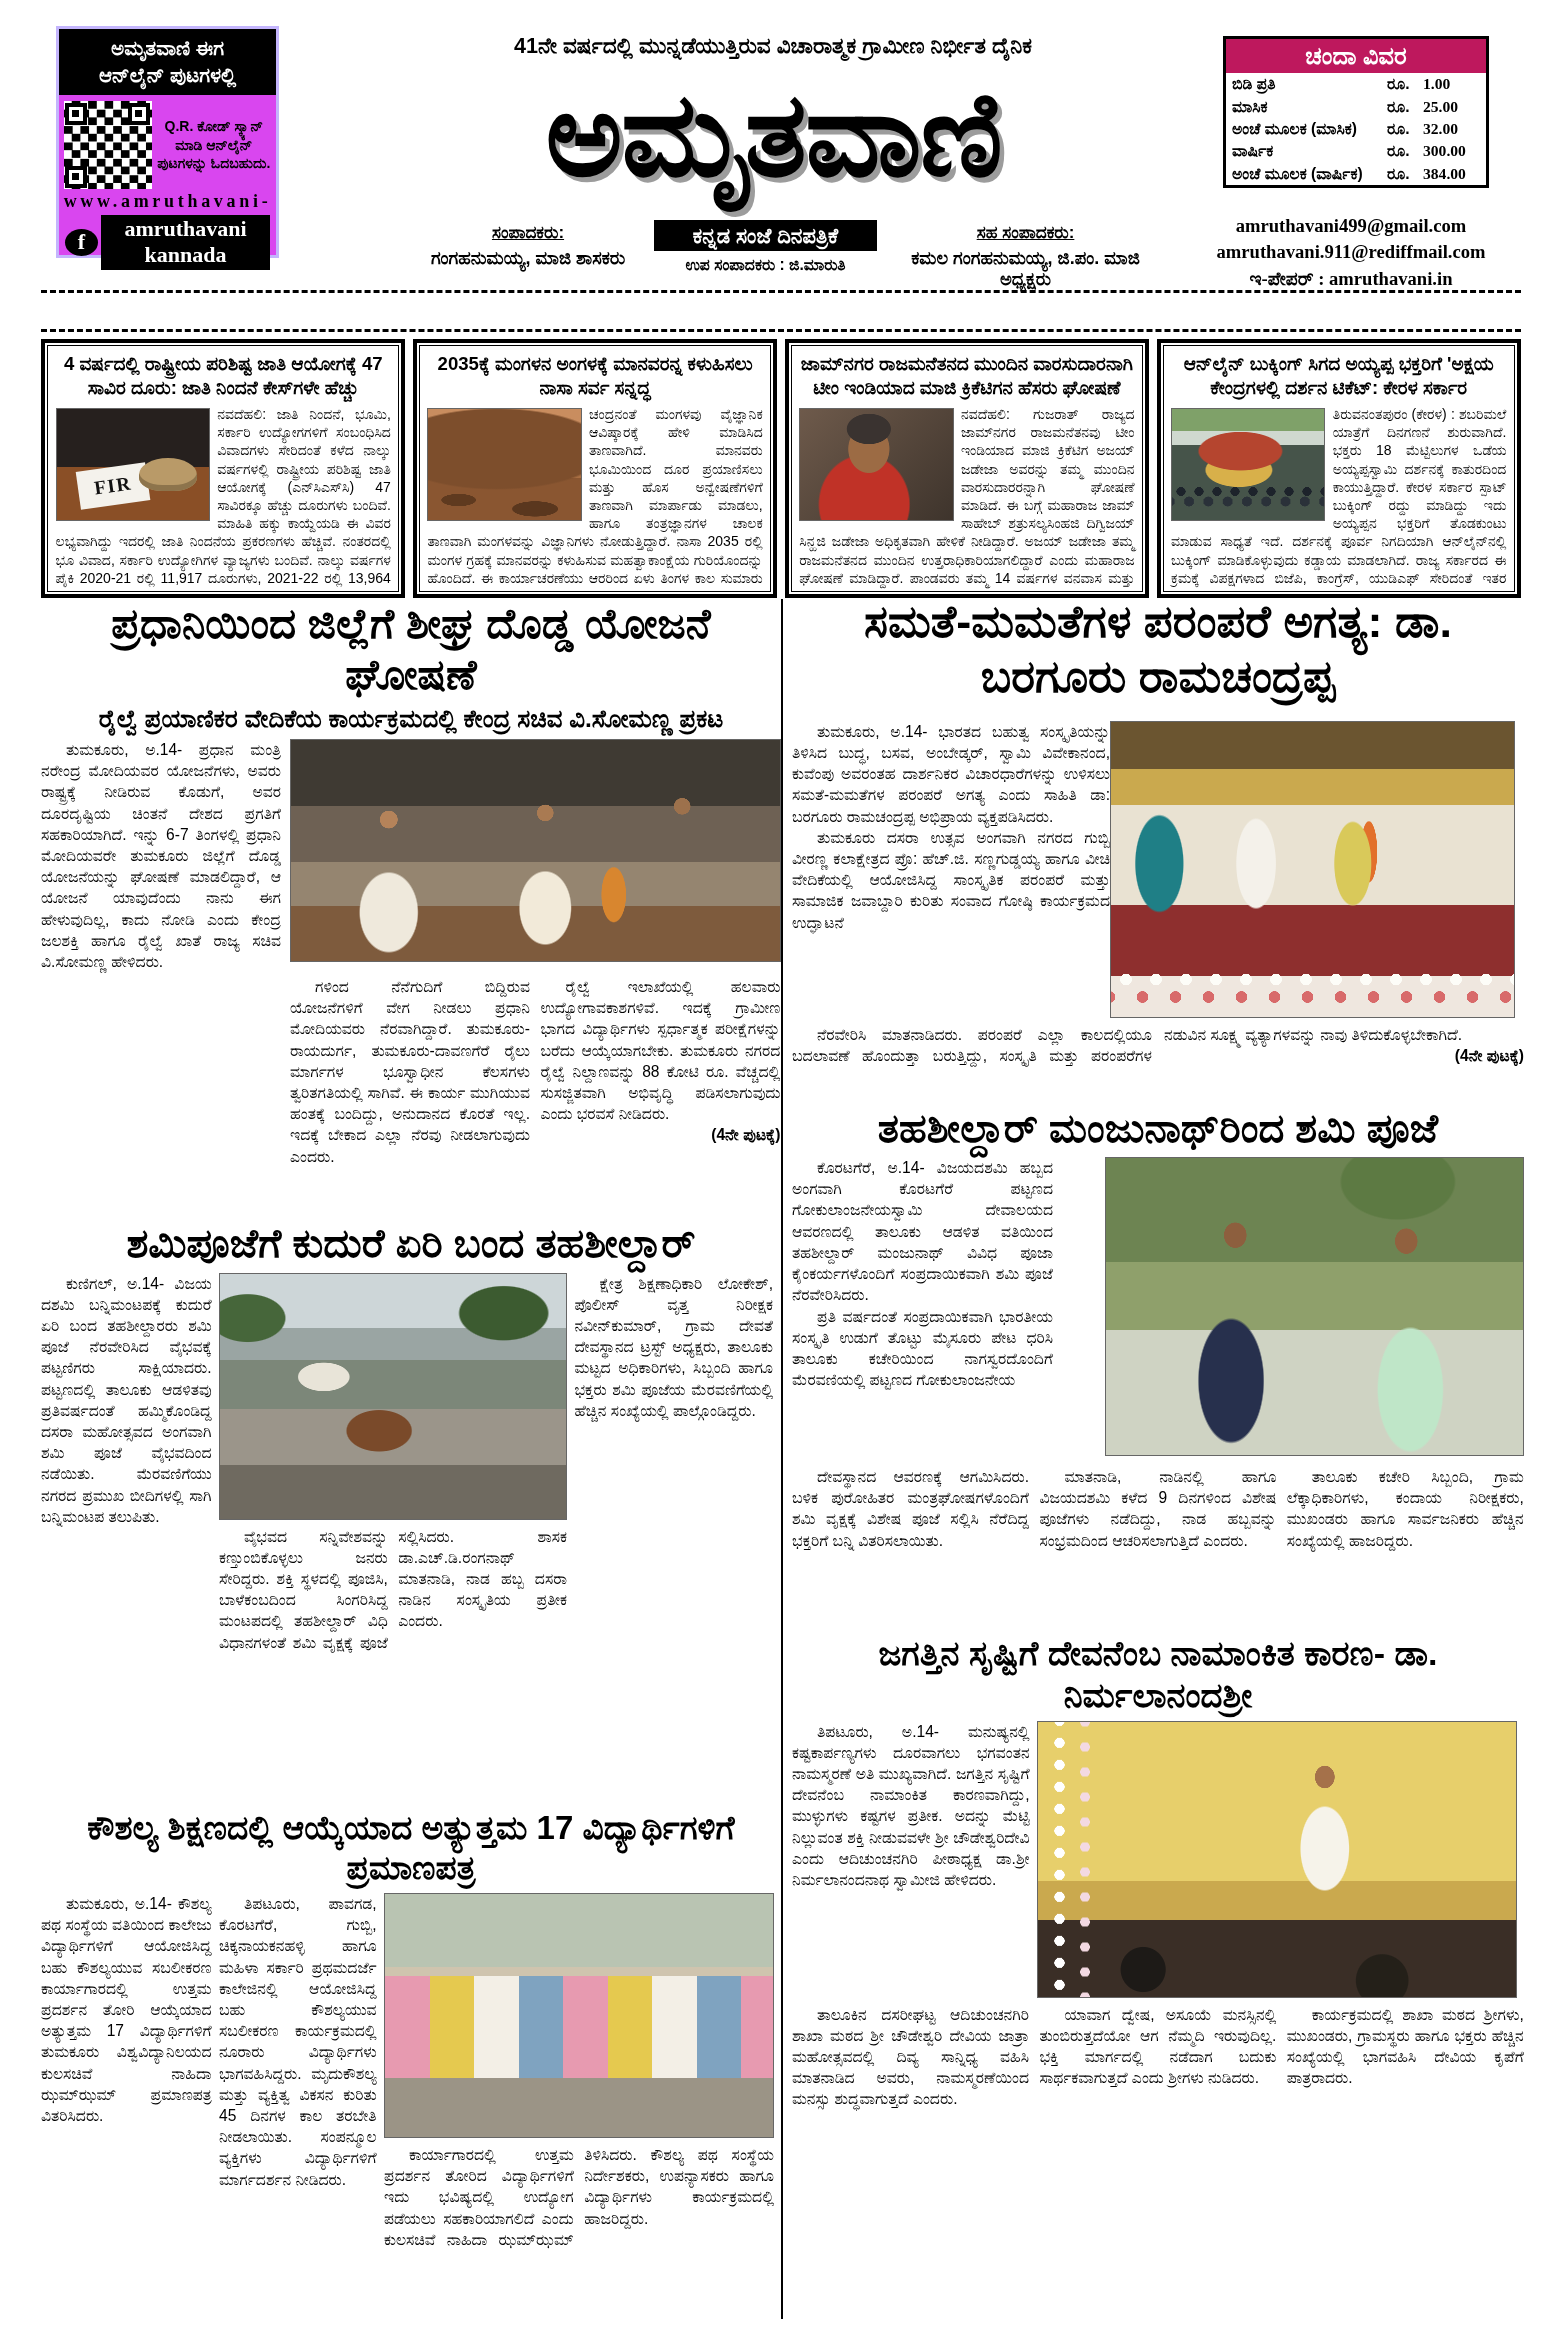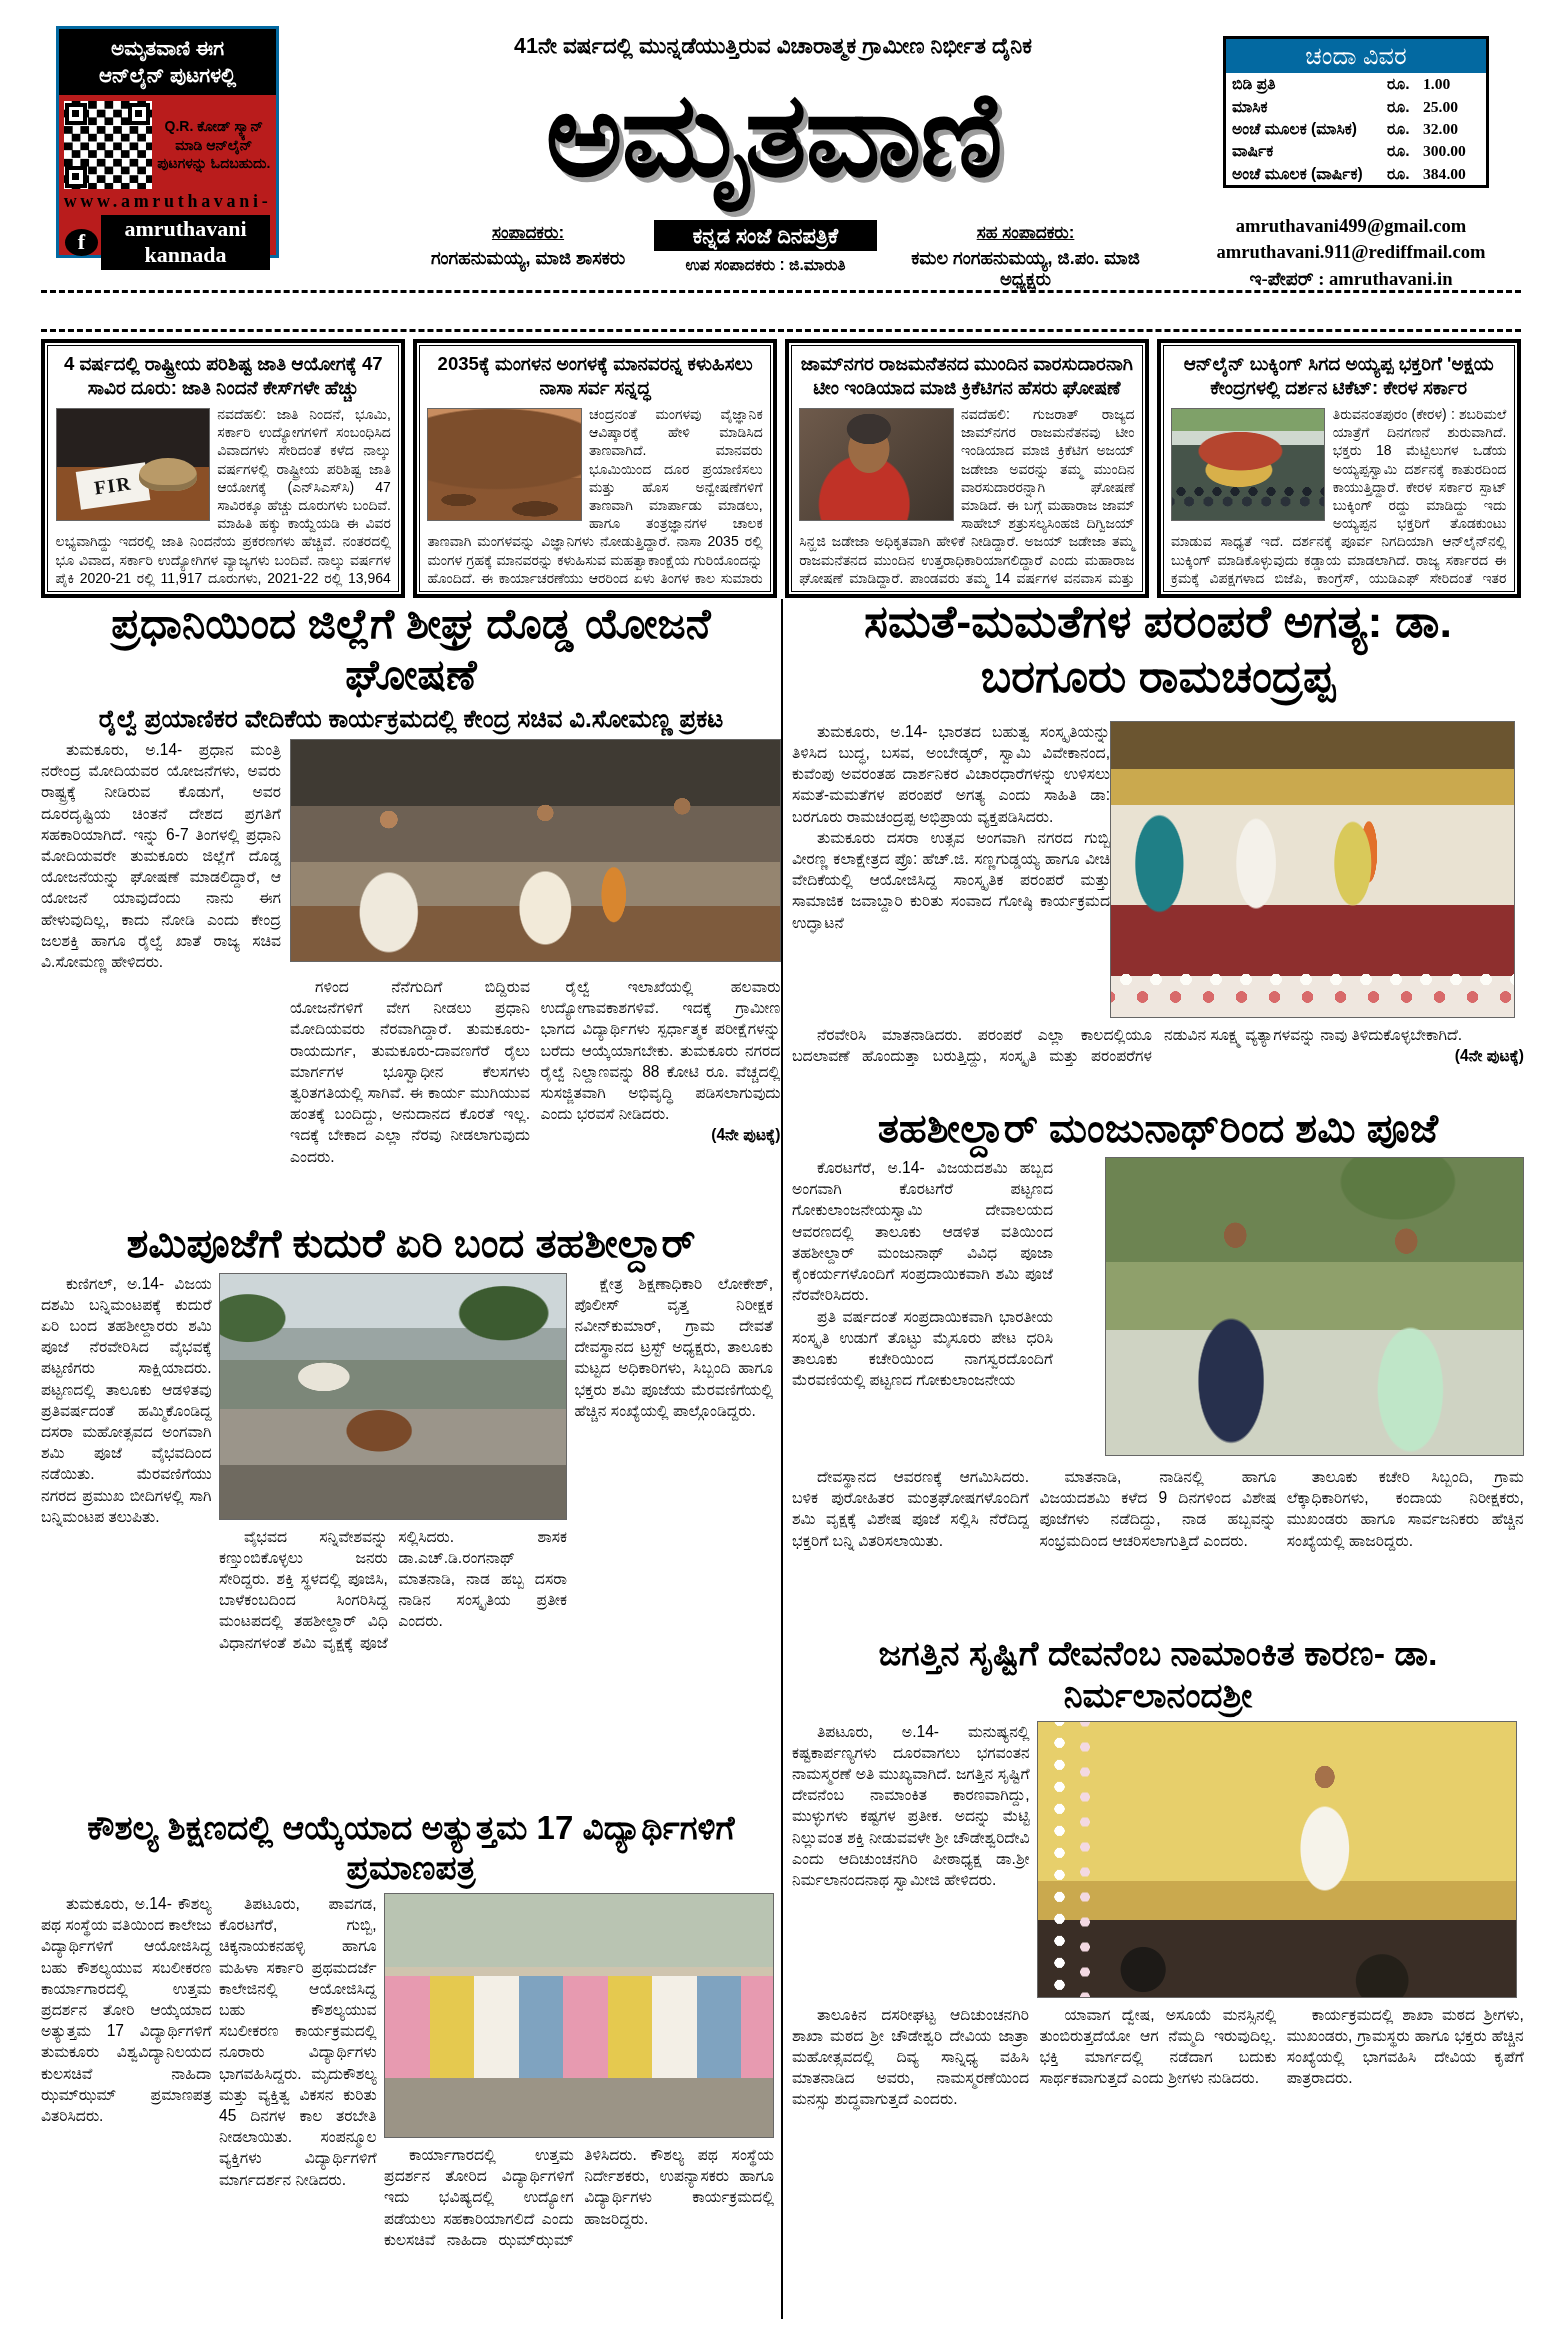--- a/index.html
+++ b/index.html
@@ -4,21 +4,21 @@
 <style>
   * { margin:0; padding:0; box-sizing:border-box; }
   html,body { background:#e8e8e8; }
   body { font-family:"Liberation Sans", sans-serif; }
   .page { position:relative; width:1561px; height:2342px; margin:0 auto;
           background:#ffffff; color:#000; overflow:hidden; }
   .abs { position:absolute; }
 
   
   .online-box { left:56px; top:26px; width:223px; height:232px;
-                border:3px solid #0369a1; background:#b91c1c; }
+                border:3px solid #c4b5fd; background:#d946ef; }
   .ob-head { background:#000; color:#fff; text-align:center; font-weight:bold;
              font-size:20px; line-height:1.35; padding:6px 1.5px; }
   .ob-mid { display:flex; padding:6px 4.5px 1.5px 4.5px; align-items:center; }
   .qr { width:88px; height:88px; position:relative; flex:0 0 auto;
         background:conic-gradient(#000 90deg,#fff 0 180deg,#000 0 270deg,#fff 0) 0 0/16.4px 16.4px; }
   .qr-eye { position:absolute; width:22px; height:22px; border:4.5px solid #000; background:#fff; }
   .qr-eye.tl{left:1.5px;top:1.5px}.qr-eye.tr{right:1.5px;top:1.5px}.qr-eye.bl{left:1.5px;bottom:1.5px}
   .qr-eye::after{content:"";position:absolute;left:3px;top:3px;width:7.4px;height:7.4px;background:#000;}
   .ob-cap { font-weight:bold; font-size:14px; line-height:1.35; text-align:center; flex:1; padding-left:4.5px; }
   .ob-url { font-family:"Liberation Serif", serif; font-weight:bold; font-size:18px;
@@ -38,21 +38,21 @@
   .mast-sub-box { left:654px; top:220px; width:223px; background:#000; color:#fff;
                   font-weight:bold; font-size:21px; text-align:center; padding:3.7px 1.5px; }
   .deputy { left:639px; top:256px; width:253px; text-align:center; font-size:15.6px; font-weight:bold; }
   .editor-blk { top:223px; width:230px; text-align:center; font-weight:bold; }
   .editor-blk .lbl { font-size:17px; text-decoration:underline; }
   .editor-blk .nm  { font-size:18px; margin-top:4.5px; }
   .emails { left:1178px; top:213px; width:346px; text-align:center; font-weight:bold;
             font-family:"Liberation Serif",serif; font-size:18.6px; line-height:1.42; }
 
   .subs-box { left:1223px; top:36px; width:266px; border:3px solid #000; background:#fff; }
-  .subs-head { background:#0369a1; color:#fff; font-weight:normal; font-size:24px;
+  .subs-head { background:#be185d; color:#fff; font-weight:bold; font-size:24px;
                text-align:center; padding:3px 0; }
   .subs-row { display:flex; font-weight:bold; font-size:15.6px; padding:2.2px 6px; }
   .subs-row .l { flex:1; } .subs-row .c { width:36px; } .subs-row .v { width:57px; text-align:left; font-family:"Liberation Serif",serif; }
 
   .dash { left:41px; width:1480px; border-top:3.7px dashed #000; }
   .issue-line { left:41px; top:296px; width:1480px; text-align:center; font-weight:bold;
                 font-size:19.3px; word-spacing:7.4px; white-space:nowrap; }
 
   
   .briefs { left:41px; top:339px; width:1480px; height:259px; display:flex; gap:7.4px; }

